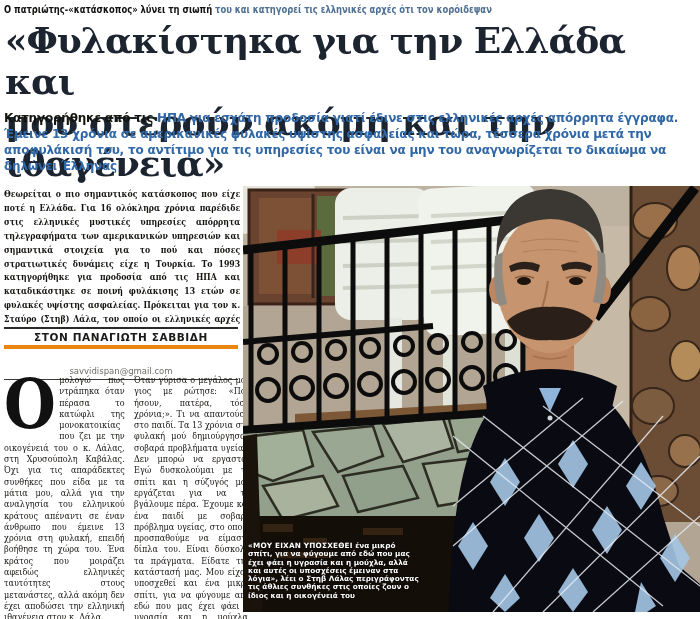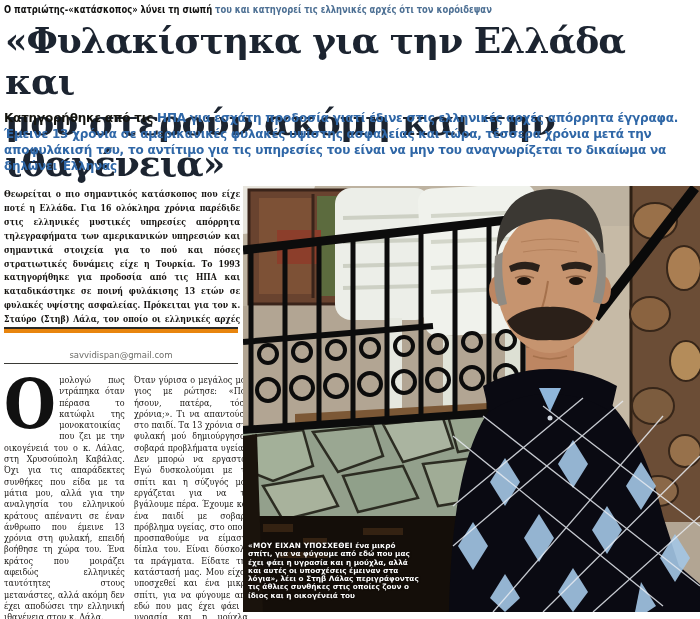--- a/index.html
+++ b/index.html
@@ -60,20 +60,21 @@
 
   <p class="subhead">
     <span class="subhead-lead">Κατηγορήθηκε από τις</span><span class="subhead-rest"> ΗΠΑ για εσχάτη προδοσία γιατί έδινε στις ελληνικές αρχές απόρρητα έγγραφα. Έμεινε 13 χρόνια σε αμερικανικές φυλακές υψίστης ασφαλείας και τώρα, τέσσερα χρόνια μετά την αποφυλάκισή του, το αντίτιμο για τις υπηρεσίες του είναι να μην του αναγνωρίζεται το δικαίωμα να δηλώνει Έλληνας</span>
   </p>
 
   <div class="main">
 
     <p class="intro">Θεωρείται ο πιο σημαντικός κατάσκοπος που είχε ποτέ η Ελλάδα. Για 16 ολόκληρα χρόνια παρέδιδε στις ελληνικές μυστικές υπηρεσίες απόρρητα τηλεγραφήματα των αμερικανικών υπηρεσιών και σημαντικά στοιχεία για το πού και πόσες στρατιωτικές δυνάμεις είχε η Τουρκία. Το 1993 κατηγορήθηκε για προδοσία από τις ΗΠΑ και καταδικάστηκε σε ποινή φυλάκισης 13 ετών σε φυλακές υψίστης ασφαλείας. Πρόκειται για τον κ. Σταύρο (Στηβ) Λάλα, τον οποίο οι ελληνικές αρχές φαίνεται πως έχουν ξεχάσει παρά τις υποσχέσεις, τέσσερα χρόνια μετά την επιστροφή του στη χώρα.</p>
 
     <div class="byline-box">
+      <div class="byline-name">ΣΤΟΝ ΠΑΝΑΓΙΩΤΗ ΣΑΒΒΙΔΗ</div>
       <div class="orange-rule"></div>
       <div class="byline-email">savvidispan@gmail.com</div>
     </div>
 
     <div class="columns">
       <div class="col col1">
         <p><span class="dropcap">Ο</span><span>μολογώ πως ντράπηκα όταν πέρασα το κατώφλι της μονοκατοικίας που ζει με την οικογένειά του ο κ. Λάλας, στη Χρυσούπολη Καβάλας. Όχι για τις απαράδεκτες συνθήκες που είδα με τα μάτια μου, αλλά για την αναλγησία του ελληνικού κράτους απέναντι σε έναν άνθρωπο που έμεινε 13 χρόνια στη φυλακή, επειδή βοήθησε τη χώρα του. Ένα κράτος που μοιράζει αφειδώς ελληνικές ταυτότητες στους μετανάστες, αλλά ακόμη δεν έχει αποδώσει την ελληνική ιθαγένεια στον κ. Λάλα.</span></p>
 
       </div>
       <div class="col col2">

